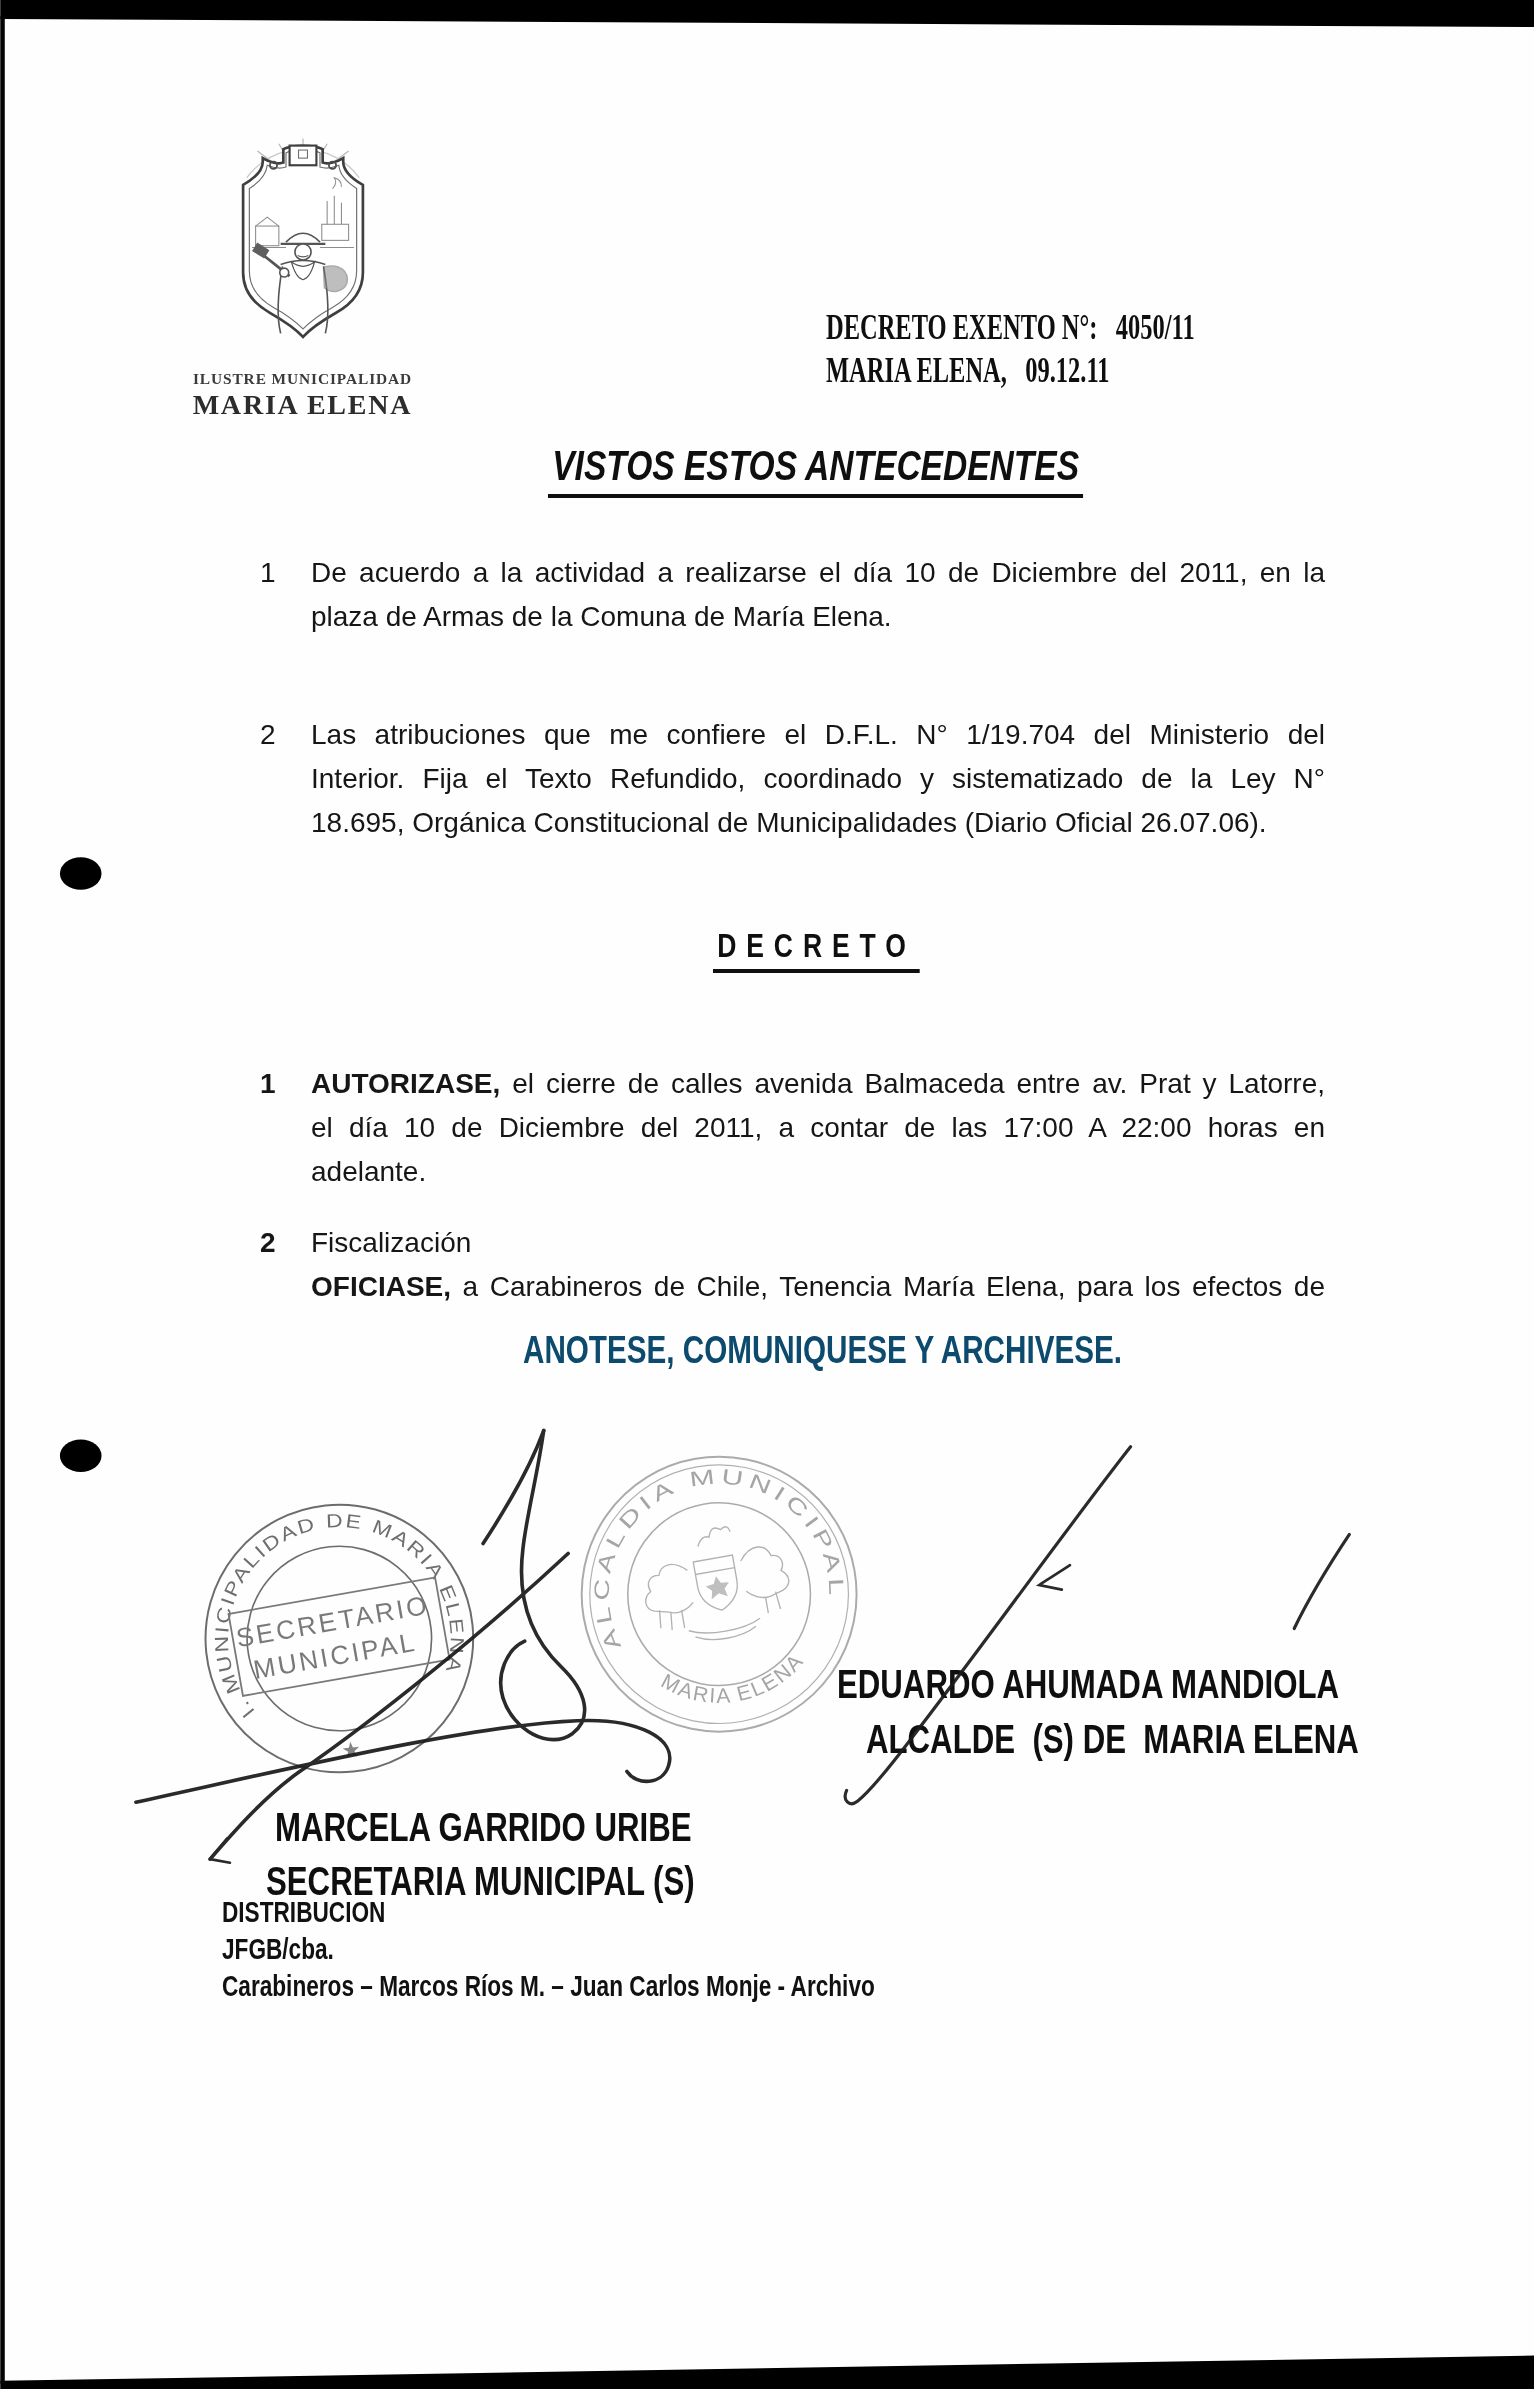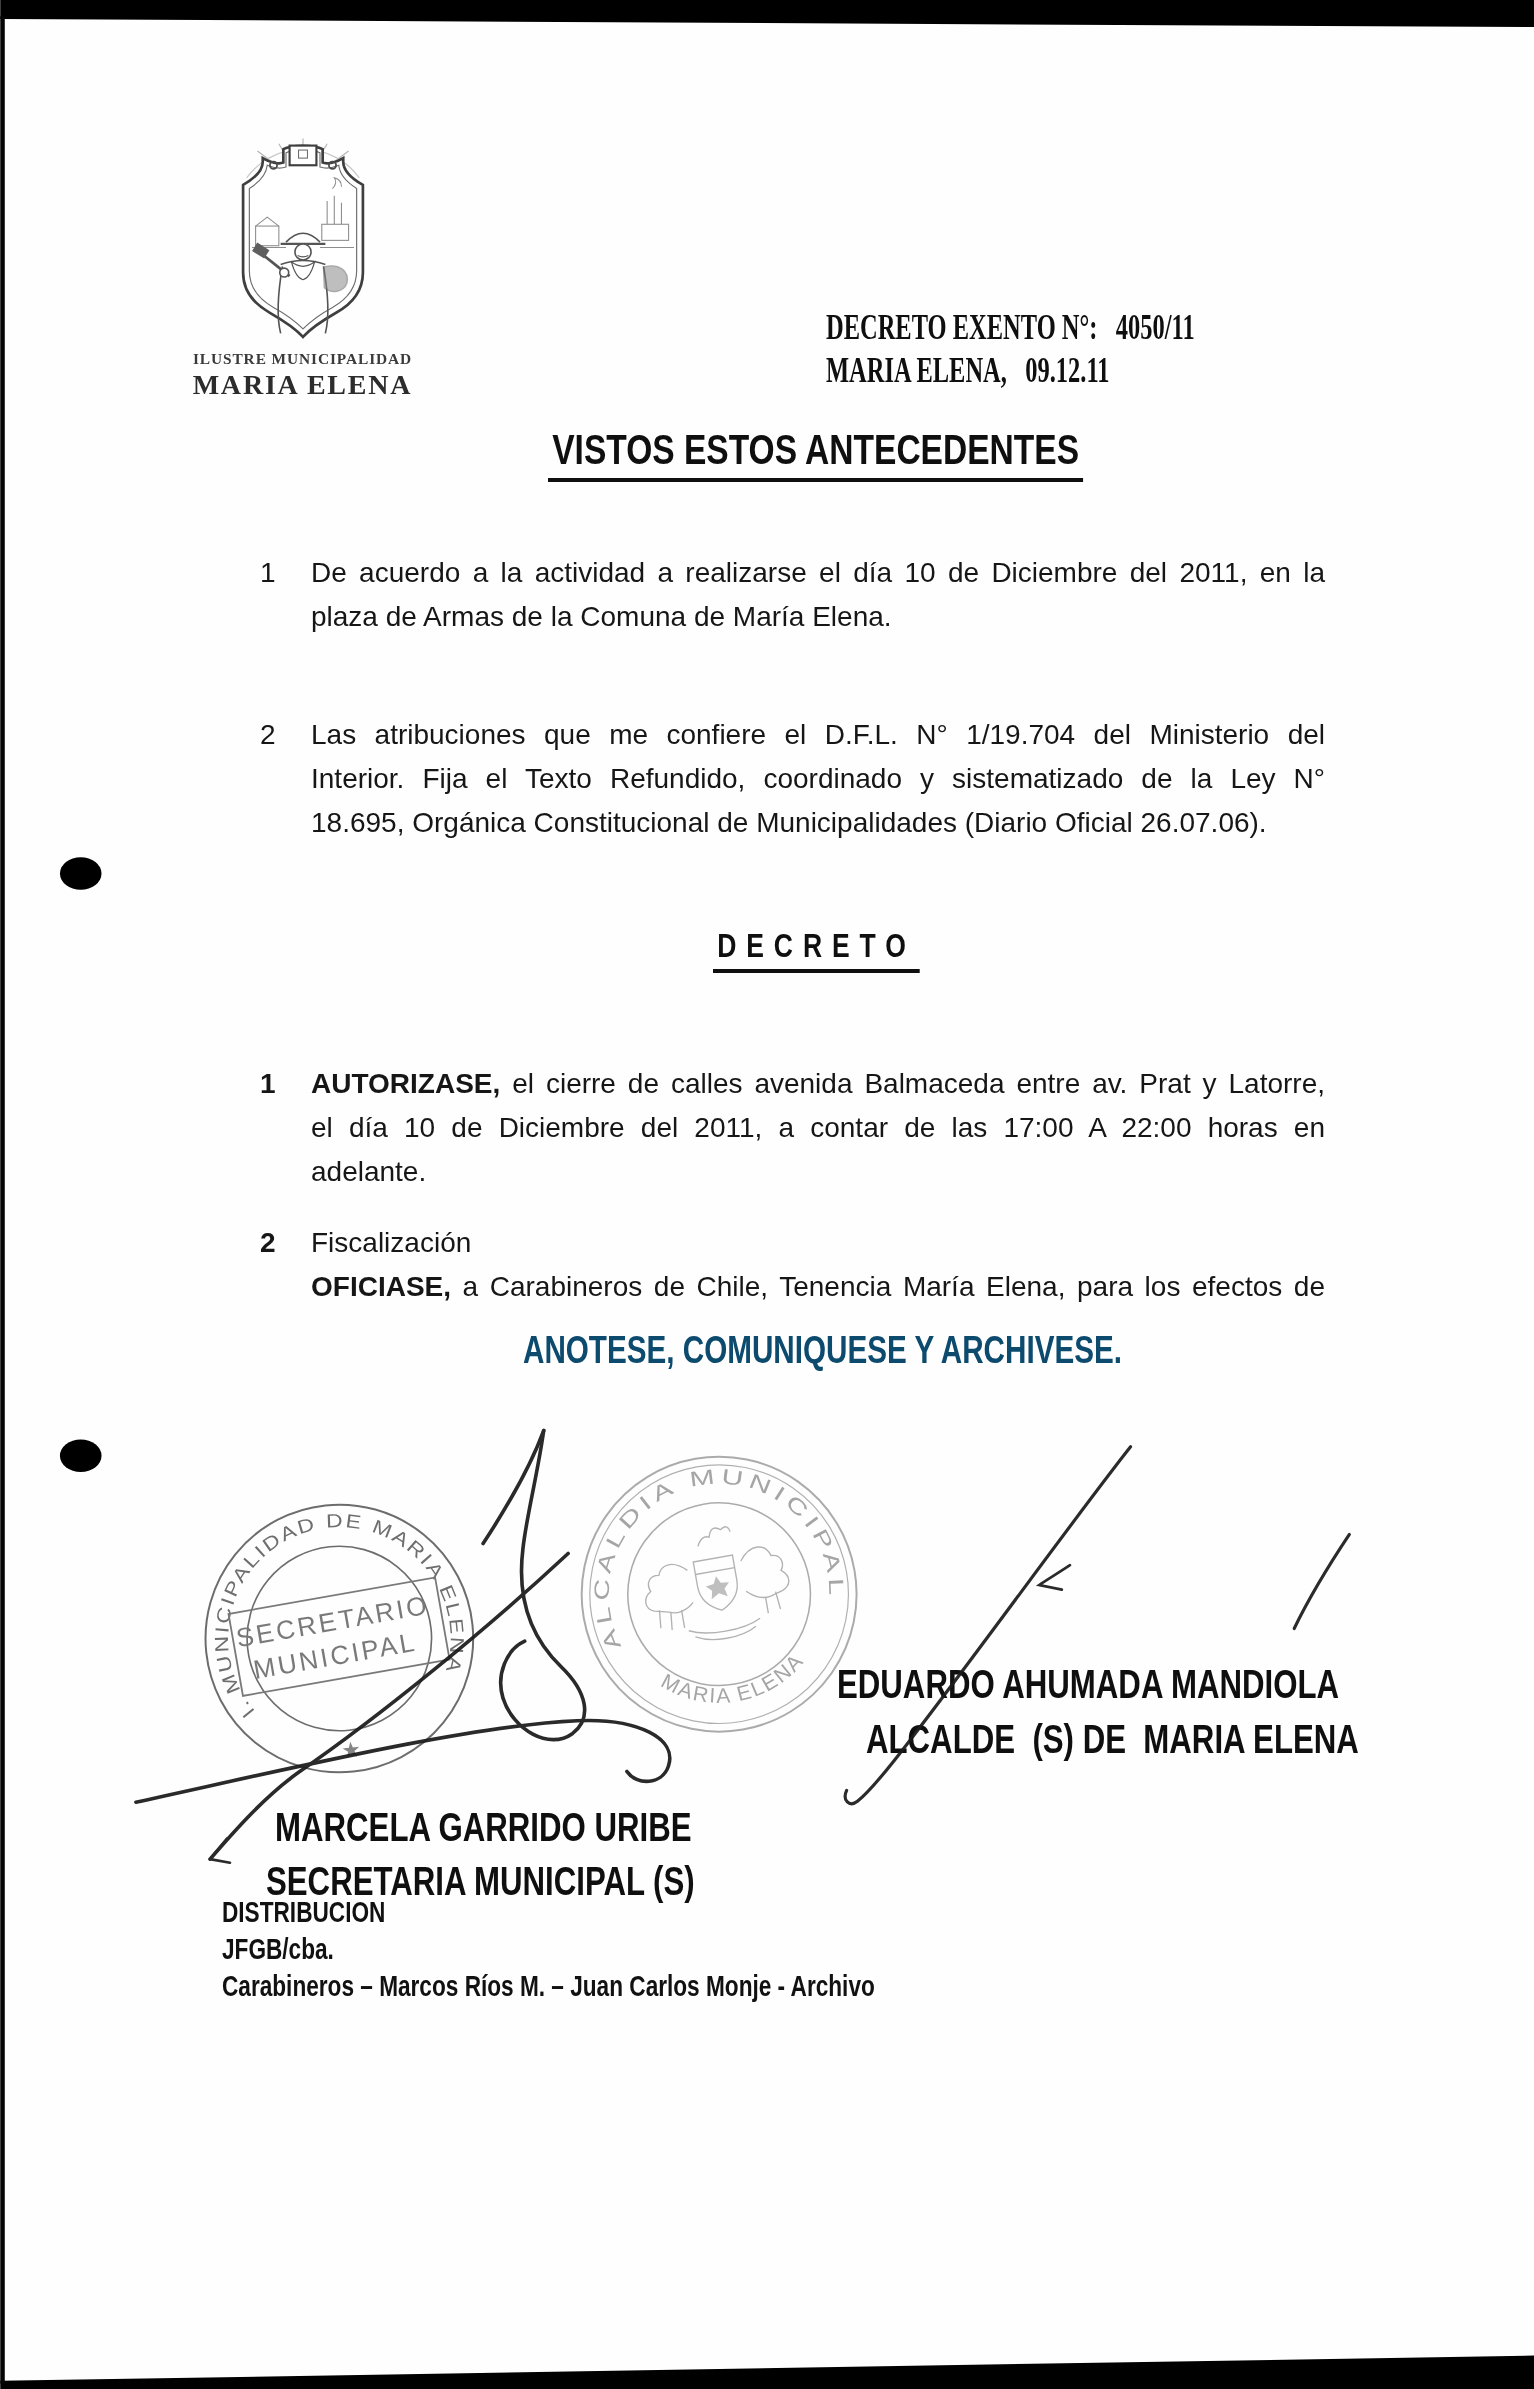--- a/index.html
+++ b/index.html
@@ -8,25 +8,25 @@
   .abs{position:absolute;}
   .cond{display:inline-block;transform:scaleX(0.78);transform-origin:0 50%;white-space:pre;}
   .cond-tight{display:inline-block;transform:scaleX(0.68);transform-origin:0 50%;white-space:pre;}
   
   .hdr{left:826px;top:306px;font-weight:bold;font-size:36px;color:#0f0f0f;font-family:Liberation Serif, serif;}
   .hdr-line{height:43px;}
   .hdr .val{margin-left:27px;}
   
   .logo{left:185px;top:137px;width:235px;text-align:center;}
   .logo-cap1{font-family:"Liberation Serif",serif;font-weight:bold;font-size:15.4px;
-             letter-spacing:0.9px;color:#3a3a3a;margin-top:0;}
+             letter-spacing:0.9px;color:#3a3a3a;margin-top:20px;}
   .logo-cap2{font-family:"Liberation Serif",serif;font-weight:bold;font-size:28px;
              letter-spacing:1.8px;color:#2c2c2c;margin-top:0.9px;}
   
-  .title-vistos{left:548px;top:425px;}
+  .title-vistos{left:548px;top:441px;font-style:italic;}
   .title-decreto{left:713px;top:926px;}
   .big-title{font-weight:bold;font-size:43px;color:#0f0f0f;}
   .big-title .u{border-bottom:4.5px solid #0f0f0f;padding:0 5.4px 4.5px 5.4px;}
   .title-decreto .big-title{font-size:34px;letter-spacing:12.7px;}
   .anotese{left:523px;top:1329px;font-weight:bold;font-size:38px;color:#0c4a6e;}
   
   .para{display:flex;width:1065px;font-size:28px;line-height:44px;color:#161616;}
   .para .num{width:51px;flex:none;}
   .para.bnum .num{font-weight:bold;}
   .plines{flex:1;}

